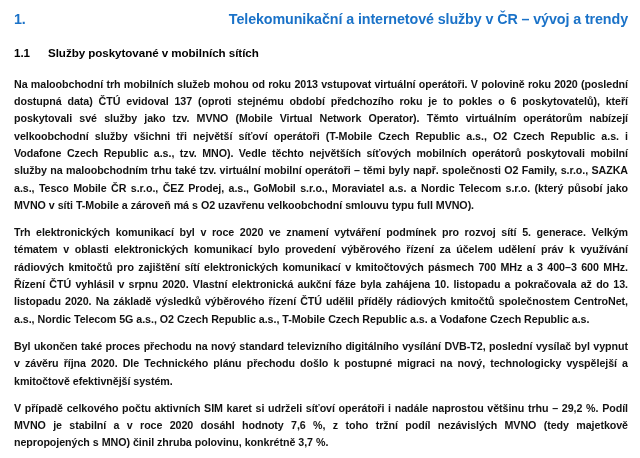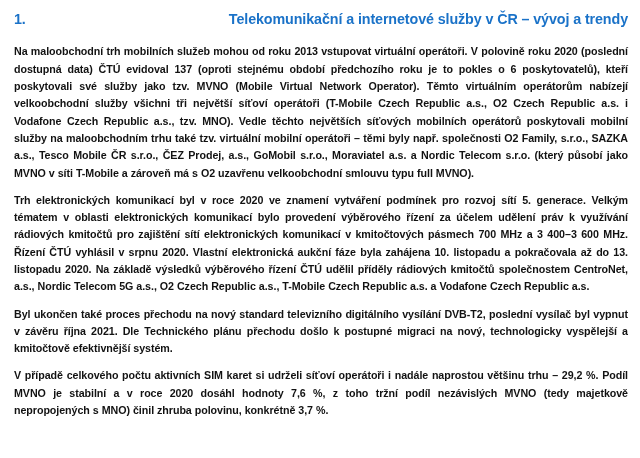--- a/index.html
+++ b/index.html
@@ -85,21 +85,25 @@
 </head>
 <body>
 
 <div class="page">
 
   <div class="h1" style="color: rgb(26, 114, 200);">
     <span class="num">1.</span>
     <span class="txt">Telekomunikační a internetové služby v ČR – vývoj a trendy</span>
   </div>
 
+  <div class="h2" style="color: rgb(0, 0, 0);">
+    <span class="num">1.1</span>
+    <span class="txt">Služby poskytované v mobilních sítích</span>
+  </div>
 
   <div class="body-block">
     <p class="para">Na maloobchodní trh mobilních služeb mohou od roku 2013 vstupovat virtuální operátoři. V polovině roku 2020 (poslední dostupná data) ČTÚ evidoval 137 (oproti stejnému období předchozího roku je to pokles o 6 poskytovatelů), kteří poskytovali své služby jako tzv. MVNO (Mobile Virtual Network Operator). Těmto virtuálním operátorům nabízejí velkoobchodní služby všichni tři největší síťoví operátoři (T-Mobile Czech Republic a.s., O2 Czech Republic a.s. i Vodafone Czech Republic a.s., tzv. MNO). Vedle těchto největších síťových mobilních operátorů poskytovali mobilní služby na maloobchodním trhu také tzv. virtuální mobilní operátoři – těmi byly např. společnosti O2 Family, s.r.o., SAZKA a.s., Tesco Mobile ČR s.r.o., ČEZ Prodej, a.s., GoMobil s.r.o., Moraviatel a.s. a Nordic Telecom s.r.o. (který působí jako MVNO v síti T-Mobile a zároveň má s O2 uzavřenu velkoobchodní smlouvu typu full MVNO).</p>
     <p class="para">Trh elektronických komunikací byl v roce 2020 ve znamení vytváření podmínek pro rozvoj sítí 5. generace. Velkým tématem v oblasti elektronických komunikací bylo provedení výběrového řízení za účelem udělení práv k využívání rádiových kmitočtů pro zajištění sítí elektronických komunikací v kmitočtových pásmech 700 MHz a 3 400–3 600 MHz. Řízení ČTÚ vyhlásil v srpnu 2020. Vlastní elektronická aukční fáze byla zahájena 10. listopadu a pokračovala až do 13. listopadu 2020. Na základě výsledků výběrového řízení ČTÚ udělil příděly rádiových kmitočtů společnostem CentroNet, a.s., Nordic Telecom 5G a.s., O2 Czech Republic a.s., T-Mobile Czech Republic a.s. a Vodafone Czech Republic a.s.</p>
-    <p class="para">Byl ukončen také proces přechodu na nový standard televizního digitálního vysílání DVB-T2, poslední vysílač byl vypnut v závěru října 2021. Dle Technického plánu přechodu došlo k postupné migraci na nový, technologicky vyspělejší a kmitočtově efektivnější systém.</p>
+    <p class="para">Byl ukončen také proces přechodu na nový standard televizního digitálního vysílání DVB-T2, poslední vysílač byl vypnut v závěru října 2020. Dle Technického plánu přechodu došlo k postupné migraci na nový, technologicky vyspělejší a kmitočtově efektivnější systém.</p>
     <p class="para">V případě celkového počtu aktivních SIM karet si udrželi síťoví operátoři i nadále naprostou většinu trhu – 29,2 %. Podíl MVNO je stabilní a v roce 2020 dosáhl hodnoty 7,6 %, z toho tržní podíl nezávislých MVNO (tedy majetkově nepropojených s MNO) činil zhruba polovinu, konkrétně 3,7 %.</p>
   </div>
 
 </div>
 
 </body></html>

